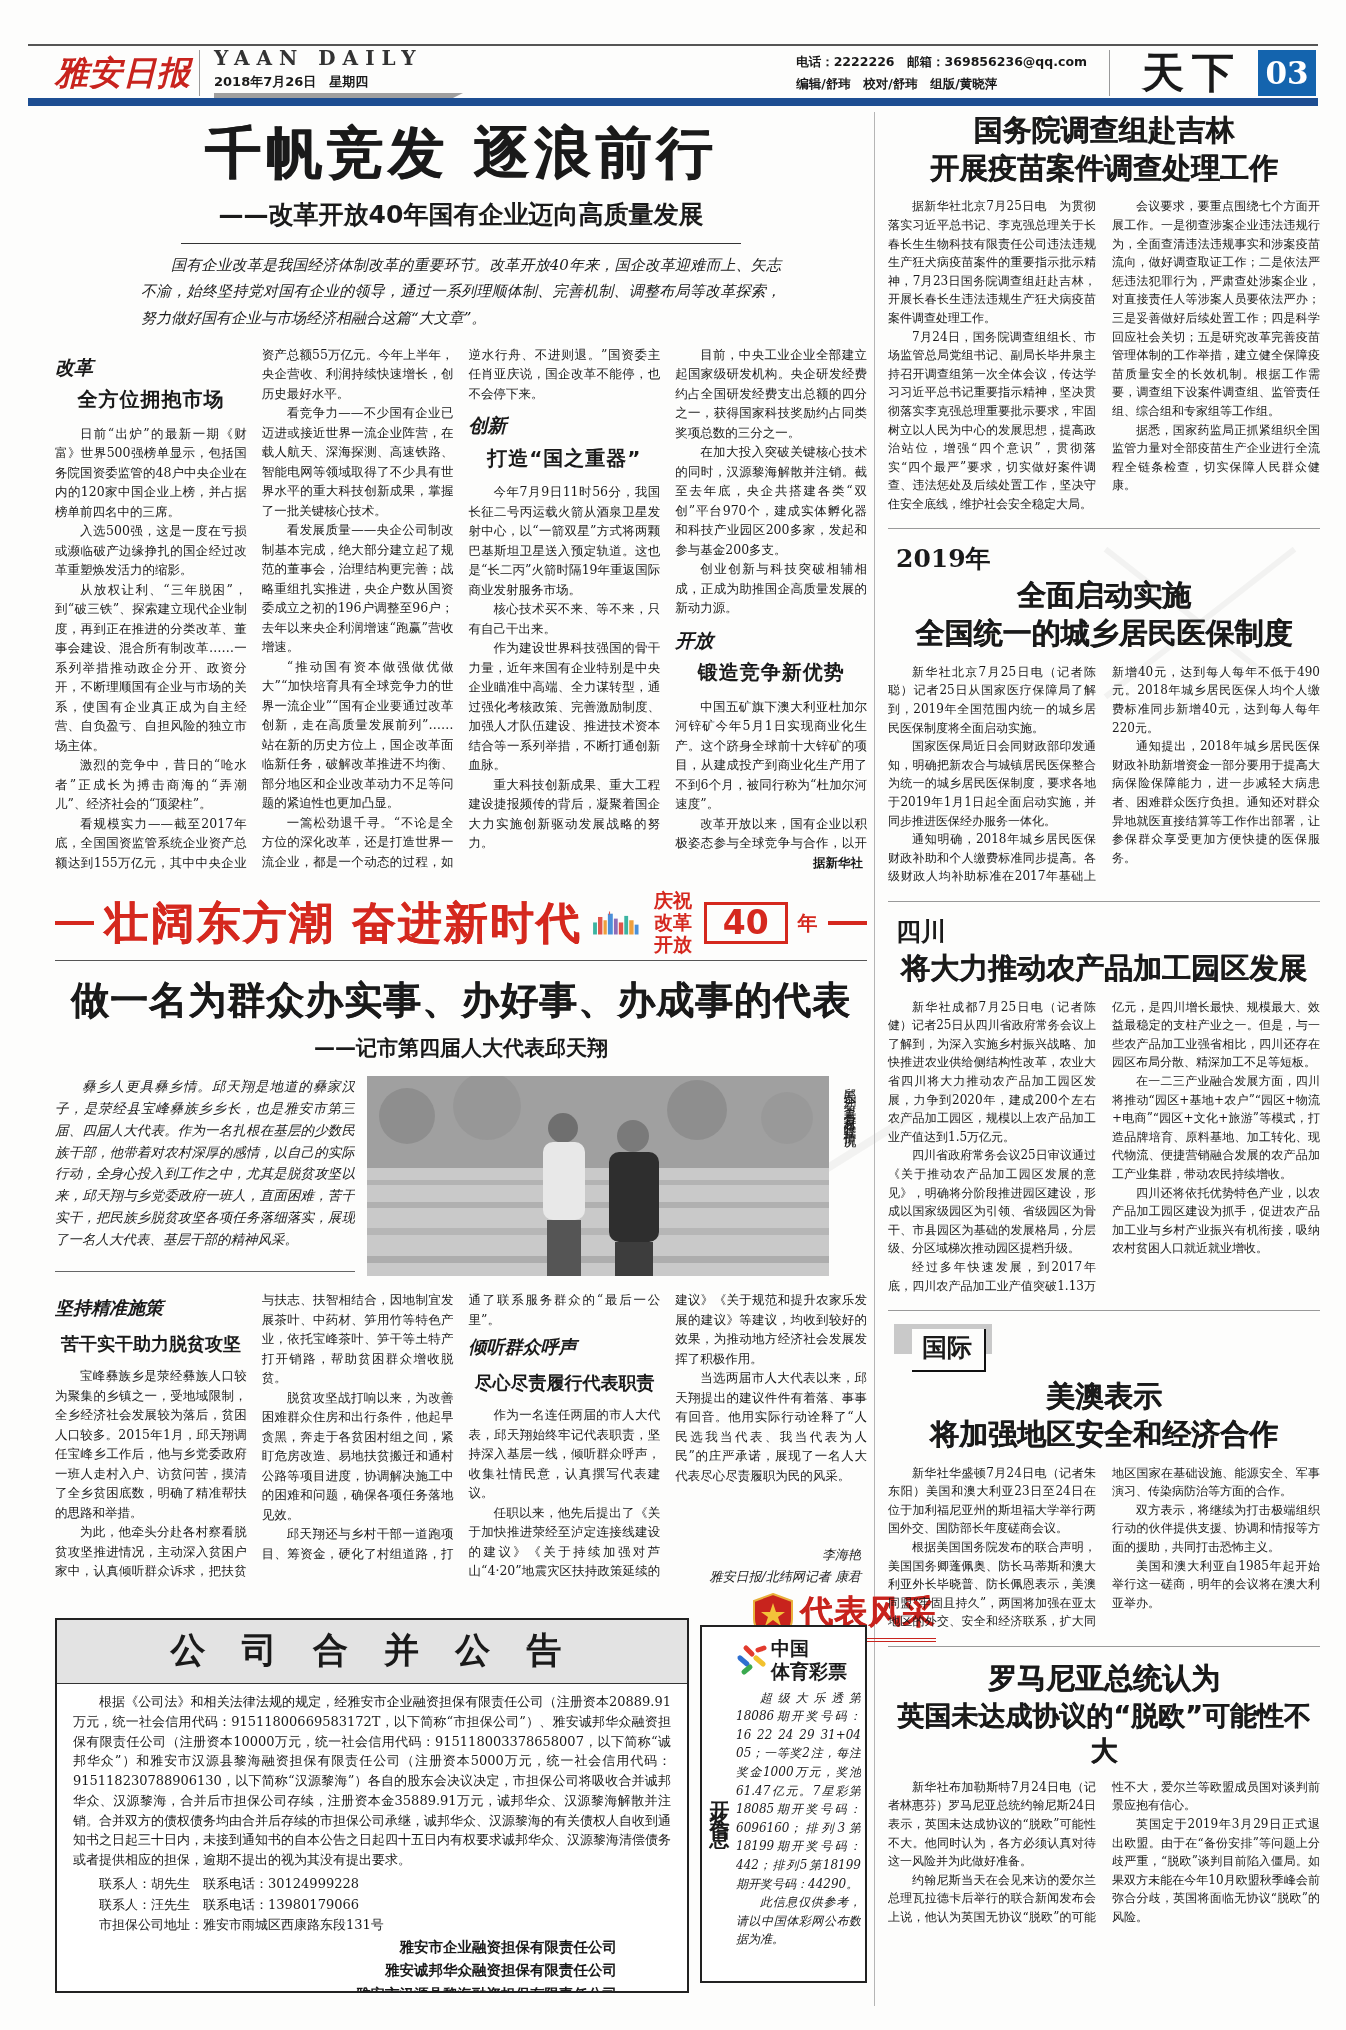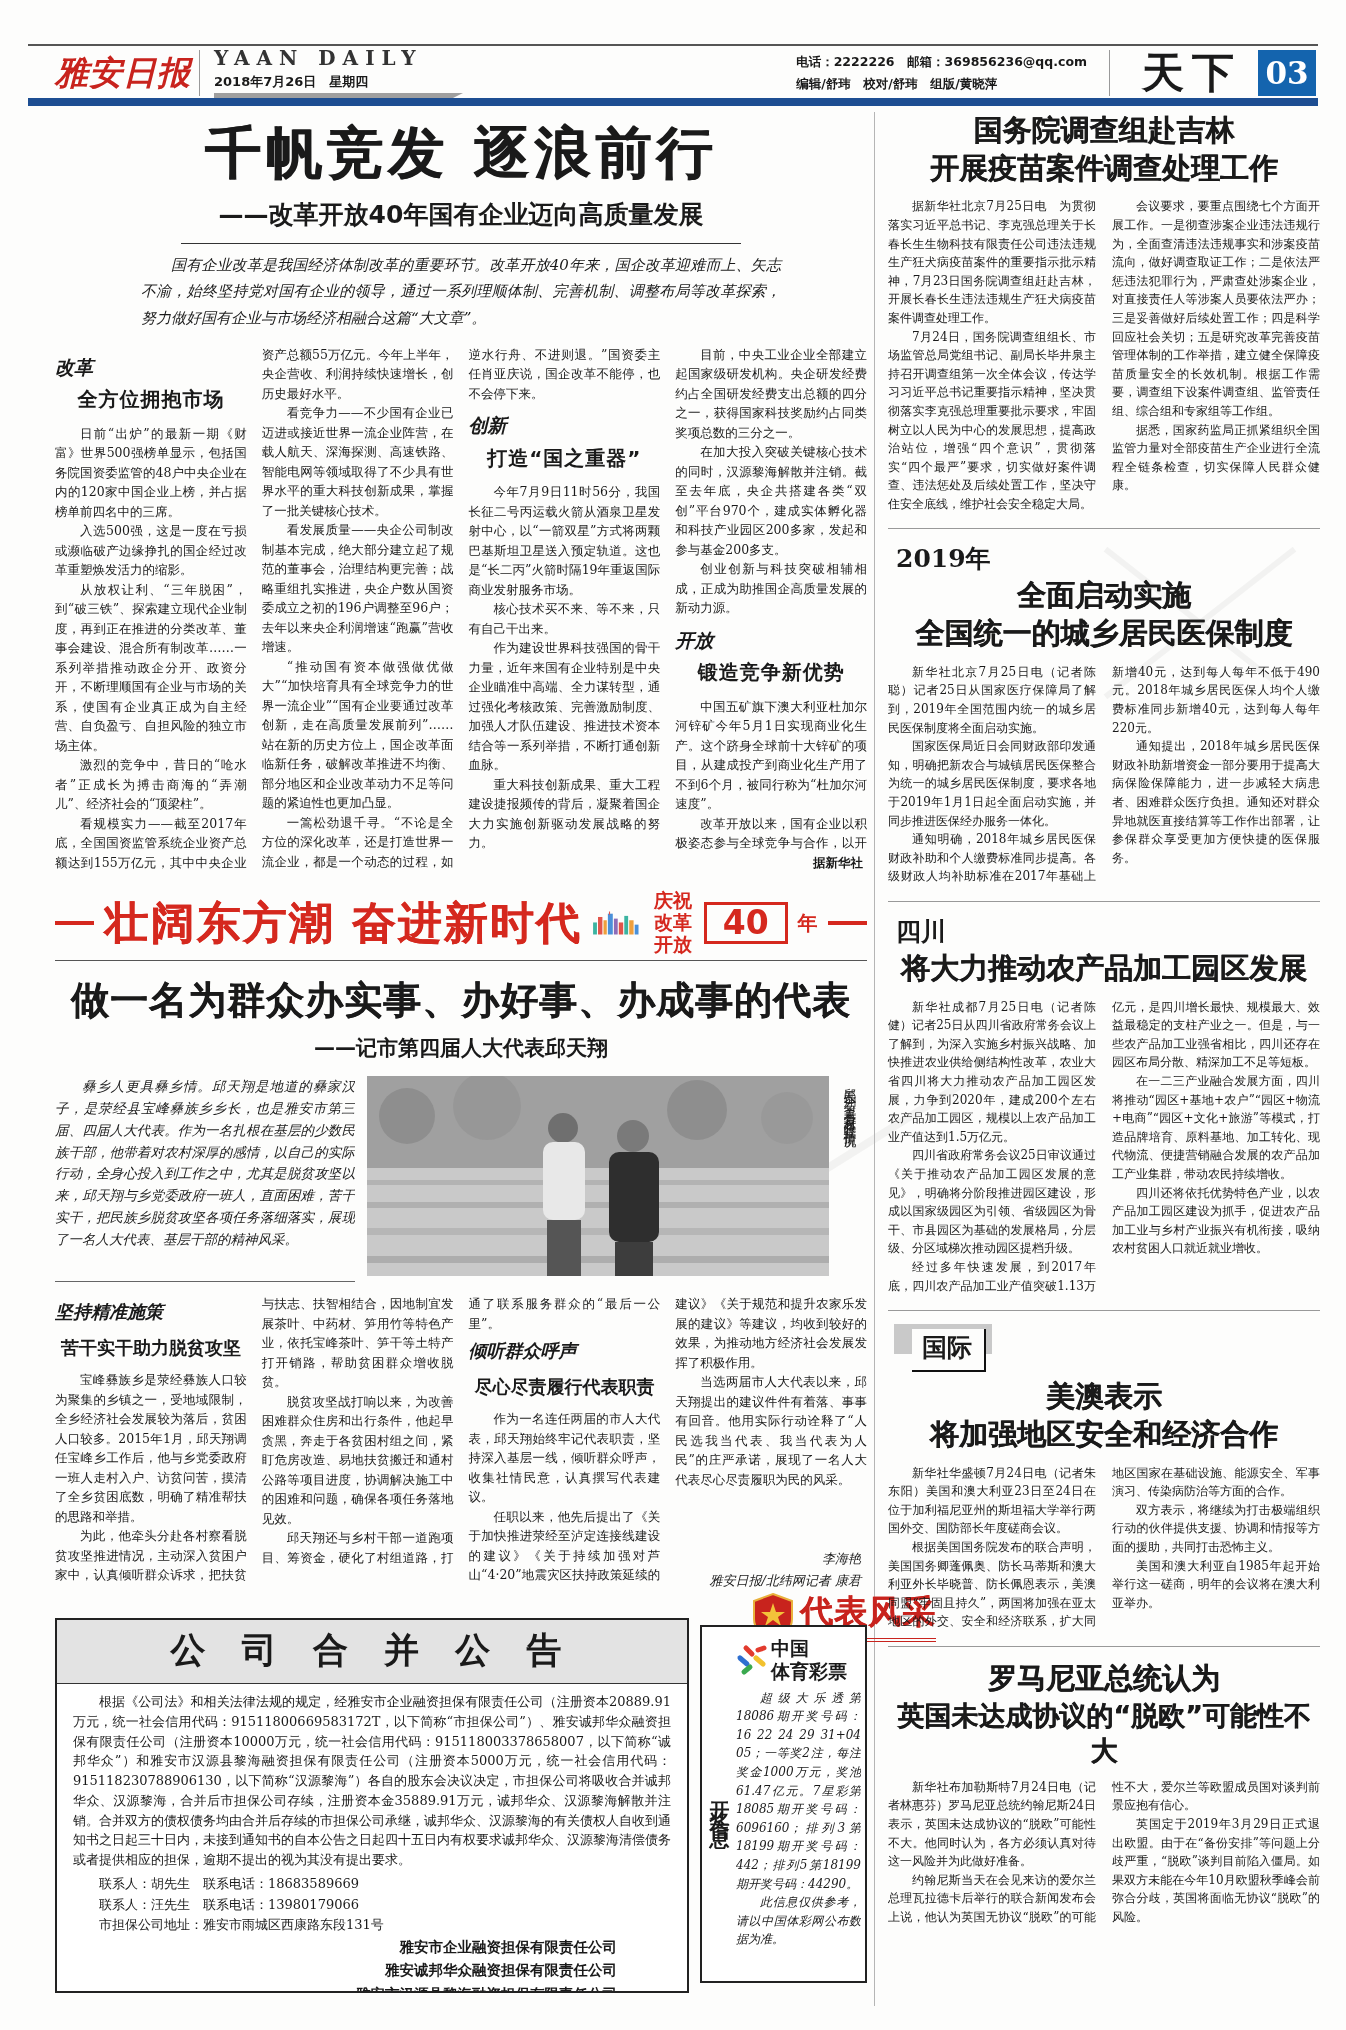--- a/index.html
+++ b/index.html
@@ -40,21 +40,21 @@
   .bmain{font-family:"DejaVu Sans",sans-serif;font-weight:900;font-size:44px;letter-spacing:2px;text-shadow:0.5px 0 currentColor;white-space:nowrap;}
   .bcele{font-weight:900;font-size:19px;line-height:1.15;font-family:"DejaVu Sans",sans-serif;text-align:center;}
   .bforty{border:3px solid #d5281e;font-size:33px;font-weight:900;padding:0 16px;line-height:1.1;font-family:"DejaVu Sans",sans-serif;}
   .byear{font-size:20px;font-weight:900;font-family:"DejaVu Sans",sans-serif;}
   
   .art-b{position:absolute;left:55px;top:960px;width:812px;border-top:1.5px solid #555;padding-top:14px;}
   .b-title{text-align:center;font-weight:900;font-size:38px;letter-spacing:1px;font-family:"DejaVu Sans",sans-serif;text-shadow:0.5px 0 currentColor;}
   .b-sub{text-align:center;font-size:21px;font-weight:800;font-family:"DejaVu Sans",sans-serif;margin-top:8px;}
   .brow{display:flex;gap:12px;margin-top:14px;}
   .bintro{width:300px;font-size:13.5px;line-height:1.62;text-indent:2em;font-style:italic;text-align:justify;
-          border-bottom:1.5px solid #666;padding-bottom:15px;height:190px;overflow:hidden;}
+          border-bottom:1.5px solid #666;padding-bottom:5px;height:190px;overflow:hidden;}
   .bphoto{width:462px;height:200px;flex:none;}
   .bcap{writing-mode:vertical-rl;text-orientation:upright;font-size:12.5px;letter-spacing:3px;height:200px;padding-top:2px;}
   .bcols{margin-top:12px;height:300px;column-count:4;column-gap:15px;column-fill:auto;overflow:hidden;
          font-size:12.5px;line-height:1.56;text-align:justify;position:relative;}
   .kick2{font-style:italic;font-weight:700;font-size:18px;margin:4px 0 0;}
   .colhead2{font-family:"DejaVu Sans",sans-serif;font-weight:900;font-size:18px;text-align:center;margin:8px 0 8px;text-indent:0;}
   .sigbox{position:absolute;right:6px;bottom:2px;text-align:right;background:#fdfdfc;font-size:13px;line-height:1.7;font-style:italic;padding-left:10px;}
   
   .badge{position:absolute;left:752px;top:1590px;display:flex;align-items:center;gap:6px;}
   .badge-text{color:#c8231d;font-weight:900;font-size:33px;font-family:Liberation Serif, serif;
@@ -226,21 +226,21 @@
     <polygon points="21,10 24,19 33,19 26,24 29,33 21,27 13,33 16,24 9,19 18,19" fill="#f3c23a"></polygon>
   </svg>
   <div class="badge-text">代表风采</div>
 </div>
 
 <div class="notice">
   <div class="ntitle">公 司 合 并 公 告</div>
   <div class="nbody">
     <p>根据《公司法》和相关法律法规的规定，经雅安市企业融资担保有限责任公司（注册资本20889.91万元，统一社会信用代码：91511800669583172T，以下简称“市担保公司”）、雅安诚邦华众融资担保有限责任公司（注册资本10000万元，统一社会信用代码：915118003378658007，以下简称“诚邦华众”）和雅安市汉源县黎海融资担保有限责任公司（注册资本5000万元，统一社会信用代码：915118230788906130，以下简称“汉源黎海”）各自的股东会决议决定，市担保公司将吸收合并诚邦华众、汉源黎海，合并后市担保公司存续，注册资本金35889.91万元，诚邦华众、汉源黎海解散并注销。合并双方的债权债务均由合并后存续的市担保公司承继，诚邦华众、汉源黎海的有关债权人自收到通知书之日起三十日内，未接到通知书的自本公告之日起四十五日内有权要求诚邦华众、汉源黎海清偿债务或者提供相应的担保，逾期不提出的视为其没有提出要求。</p>
   </div>
-  <div class="ncontact">联系人：胡先生　联系电话：18683589669</div>
+  <div class="ncontact">联系人：胡先生　联系电话：30124999228</div>
   <div class="ncontact">联系人：汪先生　联系电话：13980179066</div>
   <div class="ncontact">市担保公司地址：雅安市雨城区西康路东段131号</div>
   <div class="nsig">雅安市企业融资担保有限责任公司</div>
   <div class="nsig">雅安诚邦华众融资担保有限责任公司</div>
   <div class="nsig">雅安市汉源县黎海融资担保有限责任公司</div>
 
 </div>
 
 <div class="lottery">
   <div class="lott-vert">开奖信息</div>

